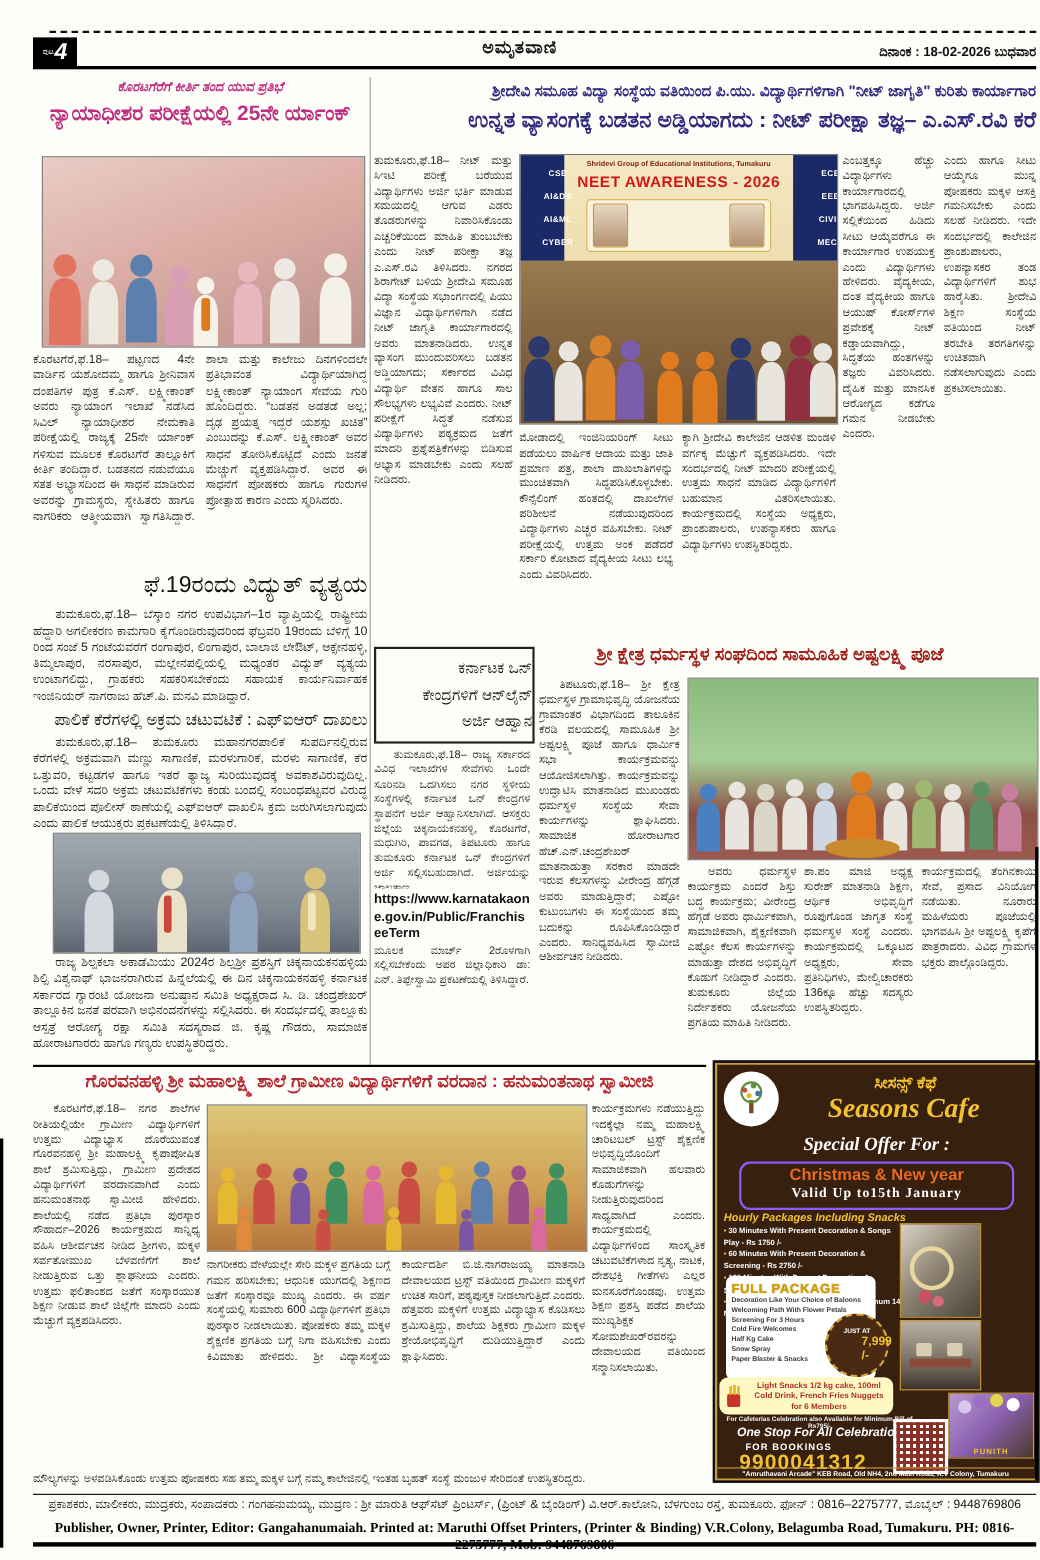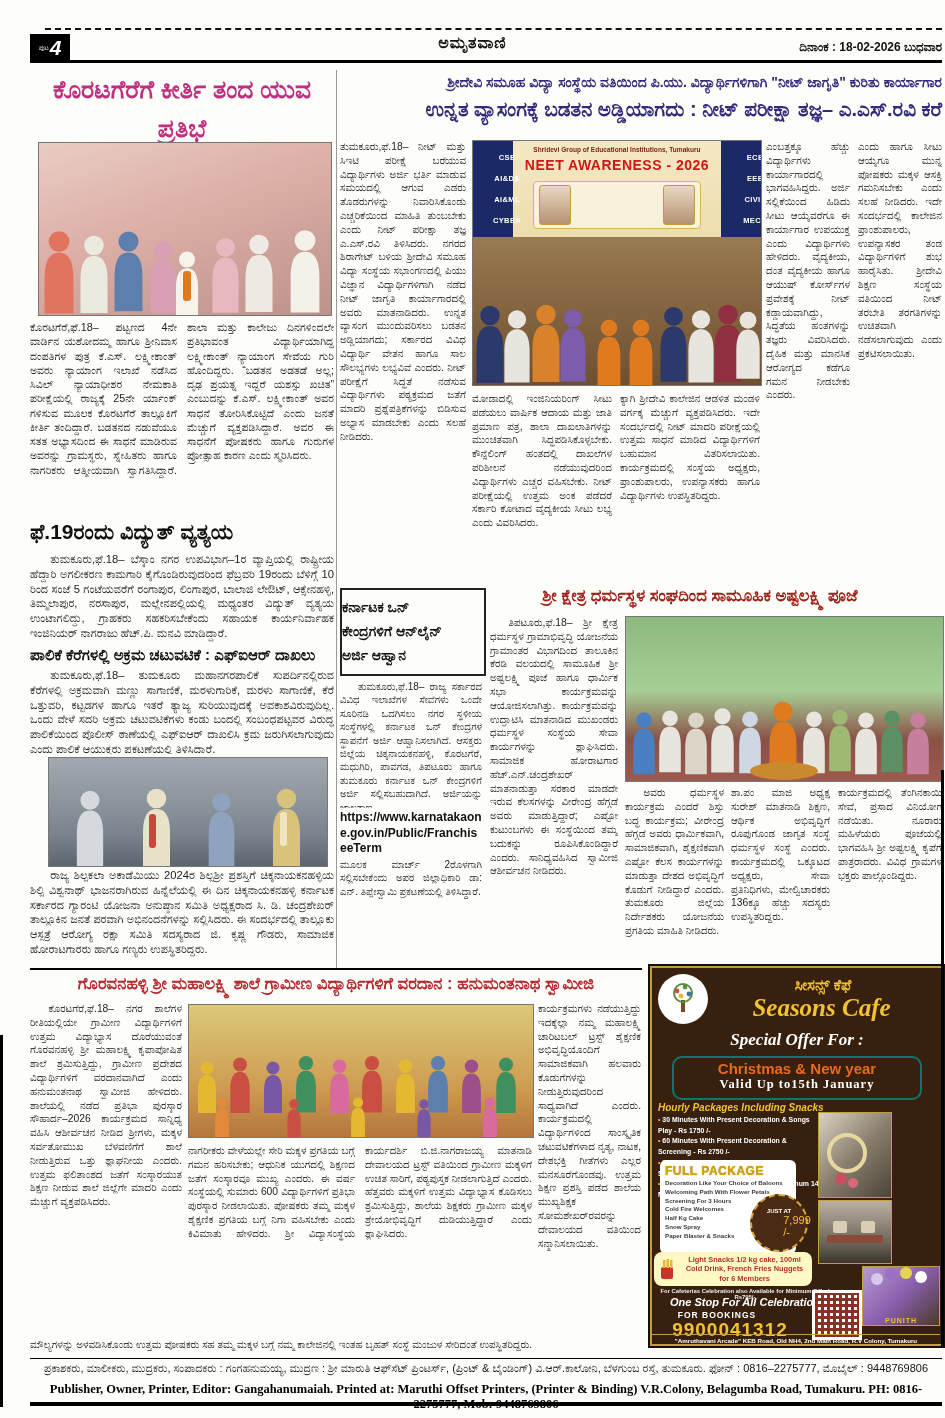--- a/index.html
+++ b/index.html
@@ -8,21 +8,21 @@
     font-family:"Liberation Sans", sans-serif;color:#1c1c1c;overflow:hidden;
   }
   .abs{position:absolute;}
   .kn-body{font-size:11px;line-height:1.32;text-align:justify;color:#222;overflow:hidden;}
   .kn-body-sm{font-size:10.3px;line-height:1.34;text-align:justify;color:#222;overflow:hidden;}
   .indent{text-indent:1.8em;}
   .hl-pink{color:#bf2f7f;font-weight:bold;text-align:center;}
   .hl-indigo{color:#322a7d;font-weight:bold;text-align:right;}
   .hl-darkred{color:#a02018;font-weight:bold;text-align:center;}
   .hl-crimson{color:#b7272d;font-weight:bold;text-align:center;}
-  .hl-black{color:#111;font-weight:bold;text-align:left;}
+  .hl-black{color:#111;font-weight:normal;text-align:right;}
   .rule{background:#000;}
   .vrule{background:#9a9a9a;width:1px;}
   .photo{overflow:hidden;position:absolute;border:1px solid #777;}
   .crowd{position:absolute;left:0;bottom:0;width:100%;}
   .two-col{column-count:2;column-gap:10px;}
   
   .banner{position:absolute;left:0;top:0;width:100%;height:96px;background:linear-gradient(#f4e8c4,#eeddae);}
   .banner-strip{position:absolute;top:0;width:40px;height:100%;background:#1b2a66;display:flex;flex-direction:column;justify-content:space-evenly;align-items:center;}
   .banner-strip span{color:#fff;font-size:7.5px;font-weight:bold;letter-spacing:.4px;margin-left:28px;}
   .banner-org{position:absolute;left:42px;right:42px;top:5px;text-align:center;font-size:6.6px;font-weight:bold;color:#7a1f12;}
@@ -59,21 +59,21 @@
 <div class="abs" style="left:45px;top:28px;width:897px;border-top:2px dashed #111;"></div>
 <div class="abs" style="left:30px;top:34px;width:40px;height:28px;background:#000;color:#fff;display:flex;align-items:center;justify-content:center;gap:2px;">
   <span style="font-size:7px;width:9px;line-height:1.05;display:inline-block;">ಪುಟ</span>
   <span style="font-size:21px;font-weight:bold;font-style:italic;">4</span>
 </div>
 <div class="abs" style="left:0;top:34px;width:945px;text-align:center;font-size:16px;font-weight:bold;letter-spacing:1px;color:#111;">ಅಮೃತವಾಣಿ</div>
 <div class="abs" style="left:640px;top:40px;width:302px;text-align:right;font-size:12px;font-weight:bold;color:#111;">ದಿನಾಂಕ : 18-02-2026 ಬುಧವಾರ</div>
 <div class="abs rule" style="left:30px;top:60px;width:912px;height:3px;"></div>
 
 <div class="abs" style="left:30px;top:70px;width:304px;">
-  <div class="hl-pink" style="font-size:25px;line-height:1.55;">ಕೊರಟಗೆರೆಗೆ ಕೀರ್ತಿ ತಂದ ಯುವ ಪ್ರತಿಭೆ</div>
+  <div class="hl-pink" style="font-size:12px;line-height:1.55;font-style:italic;">ಕೊರಟಗೆರೆಗೆ ಕೀರ್ತಿ ತಂದ ಯುವ ಪ್ರತಿಭೆ</div>
   <div class="hl-pink" style="font-size:19px;line-height:1.55;">ನ್ಯಾಯಾಧೀಶರ ಪರೀಕ್ಷೆಯಲ್ಲಿ 25ನೇ ರ್ಯಾಂಕ್</div>
 </div>
 <div class="photo" style="left:38px;top:142px;width:292px;height:172px;background:linear-gradient(160deg,#e9ccc4 0%,#dcaea6 45%,#bb928a 100%);">
   <svg class="crowd" viewBox="0 0 292 120" height="120">
     <use href="#person" x="4" y="34" width="32" height="86" fill="#e2735e"></use>
     <use href="#person" x="40" y="38" width="30" height="82" fill="#eceadf"></use>
     <use href="#person" x="74" y="32" width="31" height="88" fill="#5d7fae"></use>
     <use href="#person" x="110" y="44" width="28" height="76" fill="#d9a0b5"></use>
     <use href="#person" x="172" y="40" width="29" height="80" fill="#e9b7c0"></use>
     <use href="#person" x="205" y="36" width="30" height="84" fill="#eee9e2"></use>
@@ -218,21 +218,21 @@
       <circle cx="19" cy="13" r="9" fill="none" stroke="#5a8f3f" stroke-width="2"></circle>
       <circle cx="13" cy="11" r="2.4" fill="#c94f43"></circle>
       <circle cx="21" cy="7" r="2.4" fill="#5a8f3f"></circle>
       <circle cx="25" cy="14" r="2.4" fill="#3f6fae"></circle>
       <circle cx="17" cy="16" r="2.4" fill="#e5b832"></circle>
     </svg>
   </div>
   <div class="abs y" style="left:58px;top:10px;width:230px;text-align:center;font-size:15px;font-weight:bold;">ಸೀಸನ್ಸ್ ಕೆಫೆ</div>
   <div class="abs y ad-serif" style="left:55px;top:28px;width:233px;text-align:center;font-size:25px;font-weight:bold;font-style:italic;">Seasons Cafe</div>
   <div class="abs ad-serif" style="left:0;top:64px;width:294px;text-align:center;font-size:17px;font-weight:bold;font-style:italic;color:#fff;">Special Offer For :</div>
-  <div class="abs" style="left:22px;top:90px;width:246px;height:40px;border:2px solid #0f766e;border-radius:10px;text-align:center;">
+  <div class="abs" style="left:22px;top:90px;width:246px;height:40px;border:2px solid #8b5cf6;border-radius:10px;text-align:center;">
     <div style="font-size:15px;font-weight:bold;color:#e86a1e;margin-top:2px;">Christmas &amp; New year</div>
     <div class="ad-serif" style="font-size:12.5px;font-weight:bold;color:#fff;letter-spacing:1px;">Valid Up to15th January</div>
   </div>
   <div class="abs y" style="left:8px;top:136px;width:190px;font-size:10px;font-weight:bold;font-style:italic;">Hourly Packages Including Snacks</div>
   <ul class="abs pkg" style="left:8px;top:149px;width:162px;margin:0;padding:0;">
     <li>30 Minutes With Present Decoration &amp; Songs Play -  Rs 1750 /-</li>
     <li>60 Minutes With Present Decoration &amp; Screening -  Rs 2750 /-</li>
     <li>120 Minutes With Present Decoration &amp; Screening -  Rs 4200 /-</li>
     <li>200 Minutes  Screening -  Rs 4700 /- Maximum 14 Members</li>
   </ul>
@@ -243,21 +243,21 @@
       <li>Welcoming Path With Flower Petals</li>
       <li>Screening For 3 Hours</li>
       <li>Cold Fire Welcomes</li>
       <li>Half Kg Cake</li>
       <li>Snow Spray</li>
       <li>Paper Blaster &amp; Snacks</li>
     </ul>
   </div>
   <div class="abs badge" style="left:100px;top:228px;width:54px;height:54px;">
     <span style="font-size:6px;color:#fff;font-weight:bold;">JUST AT</span>
-    <span class="y" style="font-size:11px;font-weight:normal;margin-left:36px;">7,999 /-</span>
+    <span class="y" style="font-size:11px;font-weight:bold;margin-left:36px;">7,999 /-</span>
   </div>
   <div class="adphoto" style="left:168px;top:146px;width:72px;height:84px;background:linear-gradient(135deg,#d9d2c4 0%,#8a7f6e 50%,#4a443a 100%);">
     <svg width="72" height="84">
         <circle cx="28" cy="40" r="18" fill="none" stroke="#e8d8a0" stroke-width="4"></circle>
         <circle cx="22" cy="66" r="6" fill="#c94f63"></circle>
         <circle cx="34" cy="70" r="5" fill="#d96a7e"></circle>
       </svg>
   </div>
   <div class="adphoto" style="left:168px;top:234px;width:72px;height:62px;background:linear-gradient(#b9b2a4 0%,#6a6256 70%,#3a352c 100%);">
     <svg width="72" height="62">

